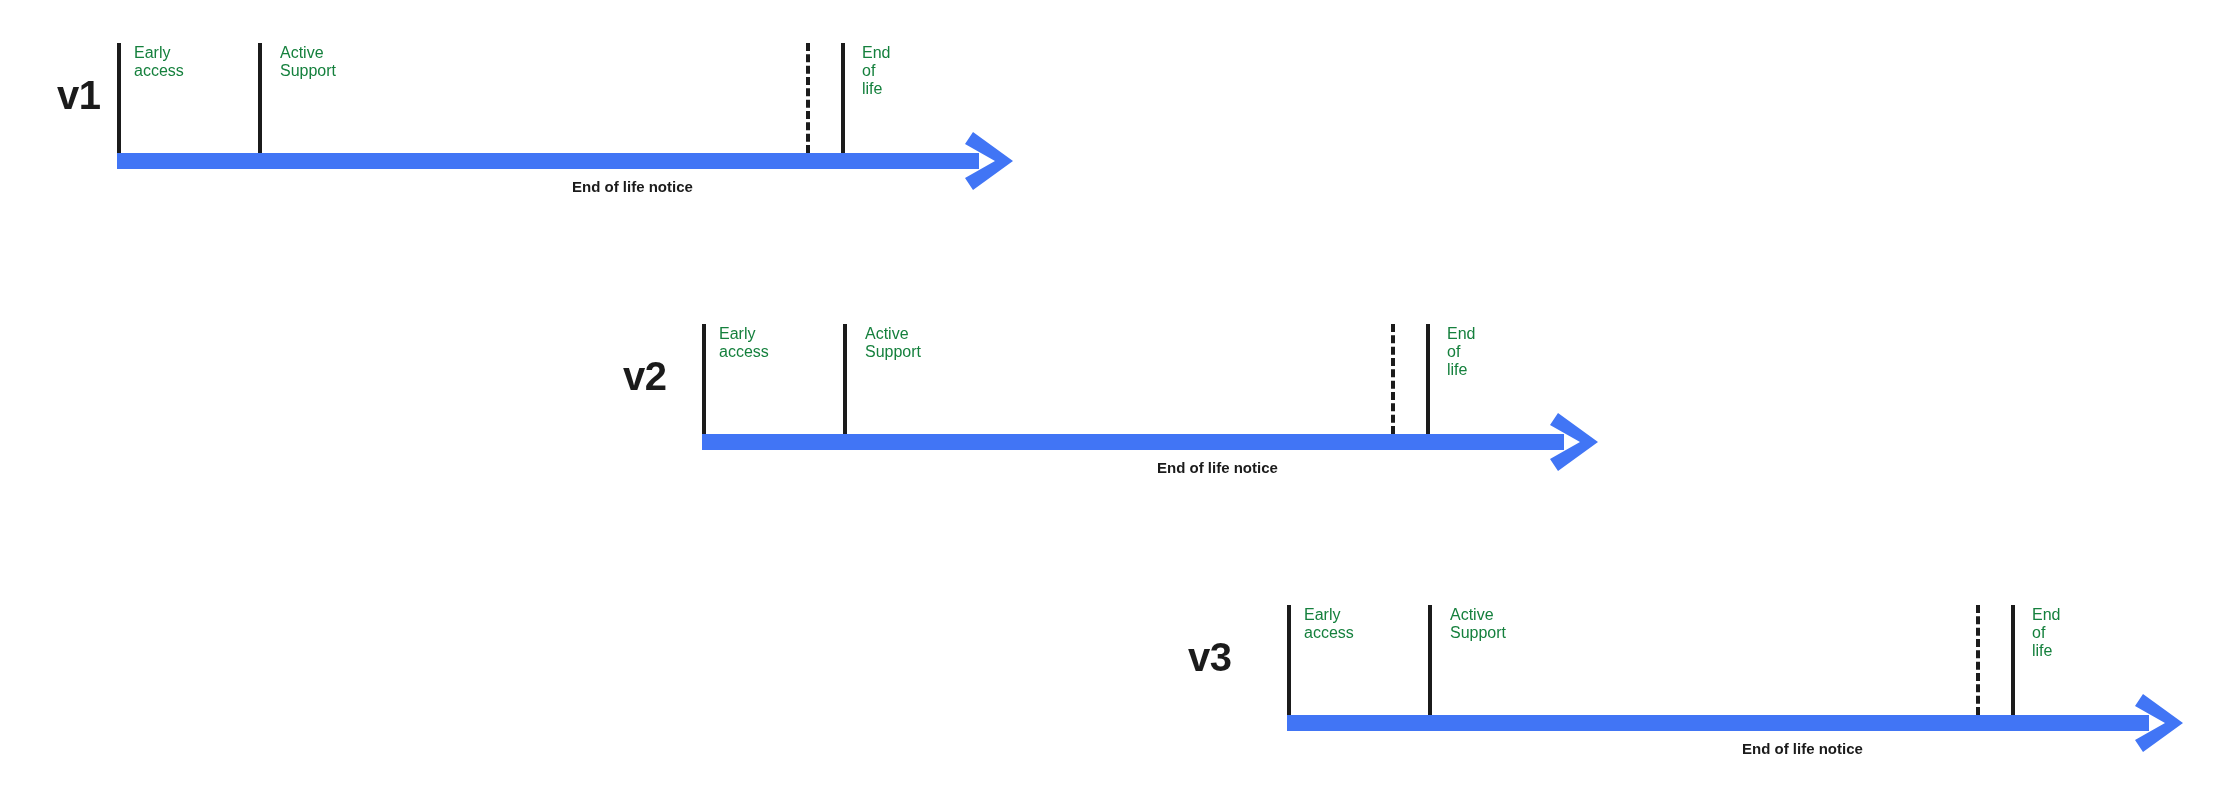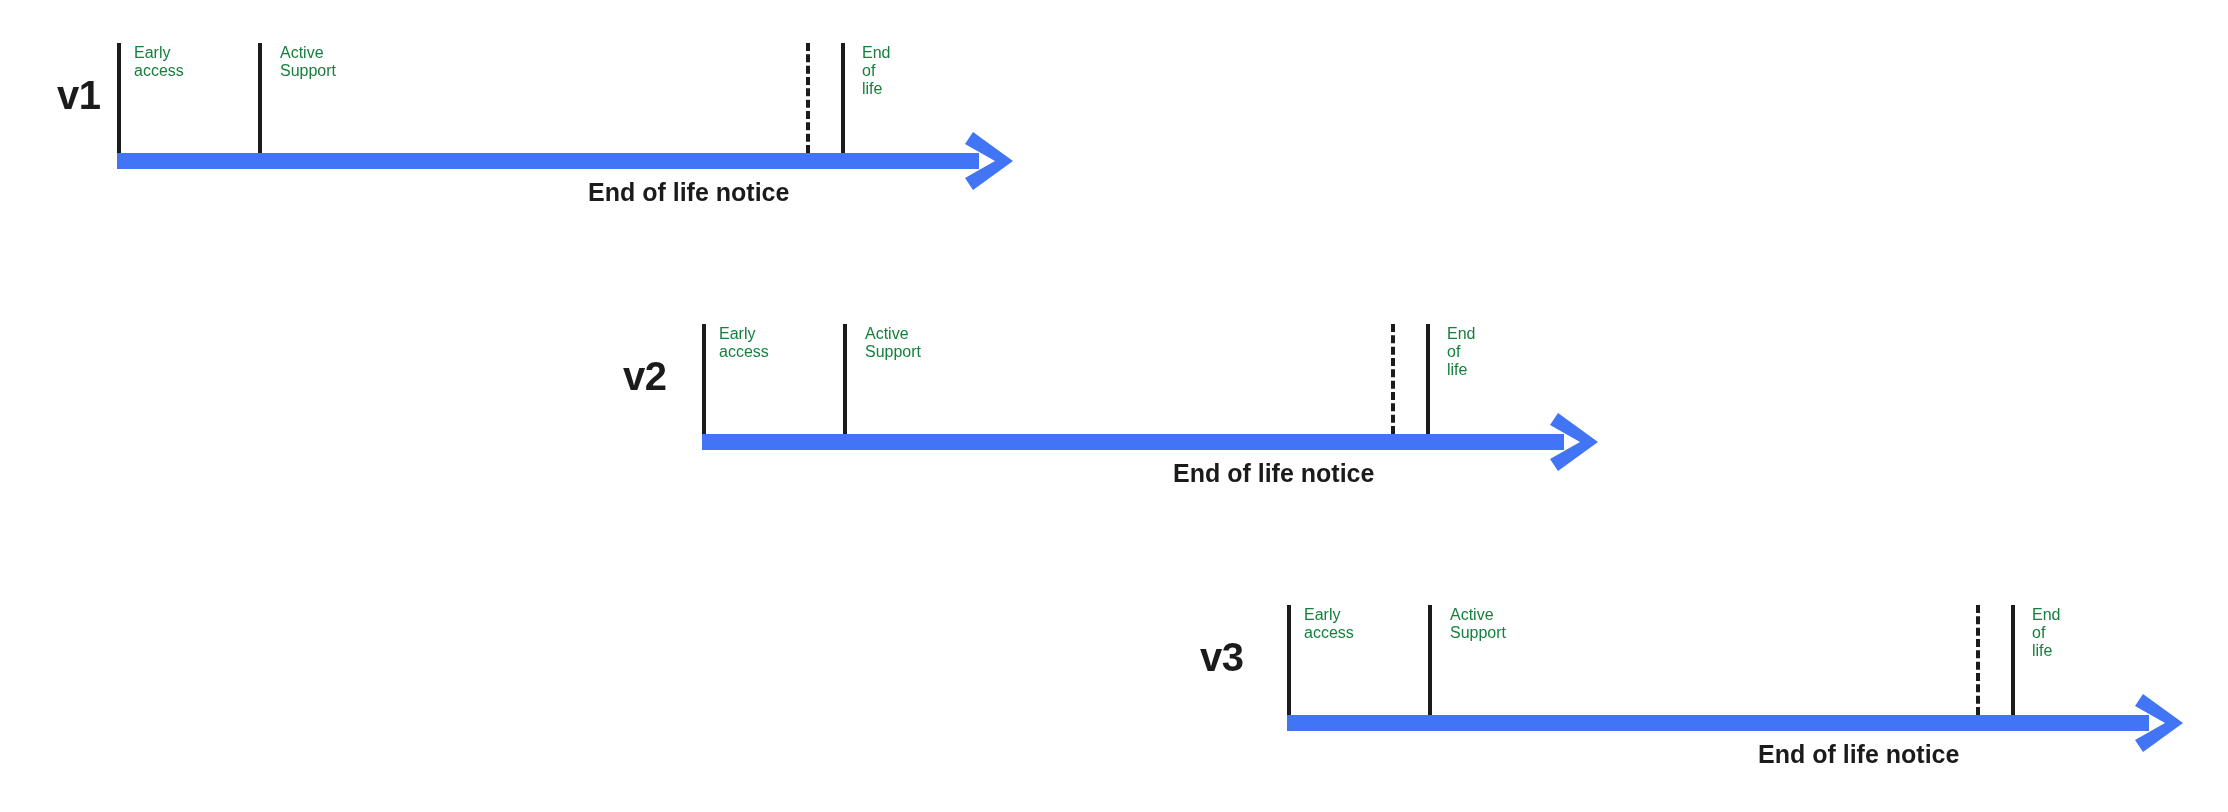--- a/index.html
+++ b/index.html
@@ -70,25 +70,24 @@
     background: #4175f5;
   }
   .arrow-head {
     position: absolute;
     overflow: visible;
   }
 
   
   .notice-caption {
     position: absolute;
-    font-size: 25px;
+    font-size: 15px;
     font-weight: 700;
     color: #1b1b1b;
     white-space: nowrap;
-    margin-left: 16px;
   }
 </style>
 </head>
 <body>
 
 <div id="diagram">
 
   <div class="timeline-row" style="left:0px; top:0px;">
 
     <div class="version-label" style="left:22px; top:75px;margin-left:35px;">v1</div>
@@ -144,21 +143,21 @@
       <svg width="60" height="66" viewBox="0 0 60 66" aria-hidden="true">
         <path d="M 8 4 L 48 33 L 8 62 L 0 50 L 30 33 L 0 16 Z" fill="#4175f5"></path>
       </svg>
     </div>
 
     <div class="notice-caption" style="left:572px; top:178px;">End of life notice</div>
   </div>
 
   <div class="timeline-row" style="left:1170px; top:562px;">
 
-    <div class="version-label" style="left:30px; top:75px;text-align:right;">v3</div>
+    <div class="version-label" style="left:18px; top:75px;text-align:right;">v3</div>
 
     <div class="phase-divider" style="left:117px; top:43px; height:110px;"></div>
 
     <div class="phase-label" style="left:134px; top:44px;">Early
 access</div>
 
     <div class="phase-divider" style="left:258px; top:43px; height:110px;"></div>
 
     <div class="phase-label" style="left:280px; top:44px;">Active Support</div>
 

